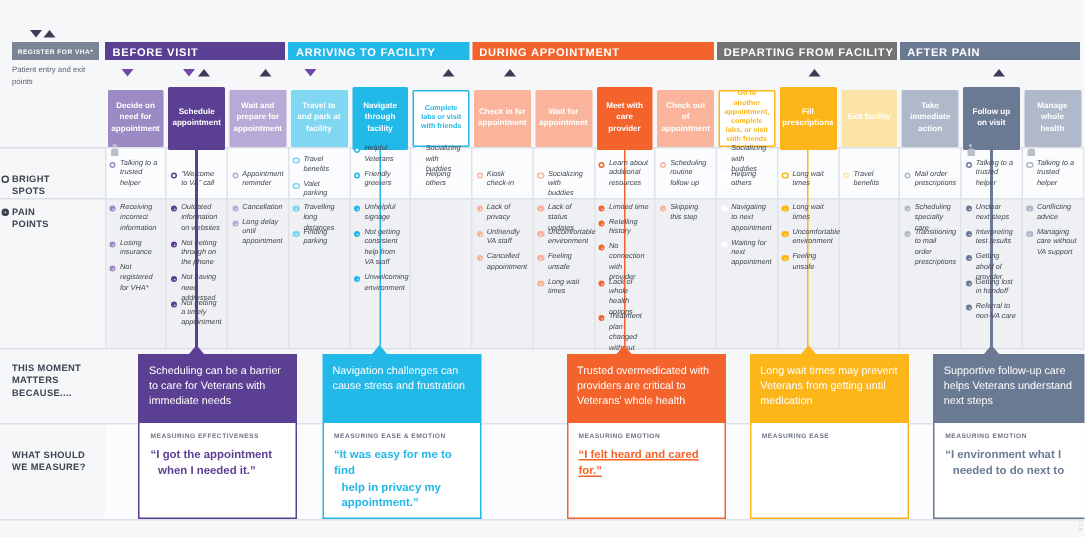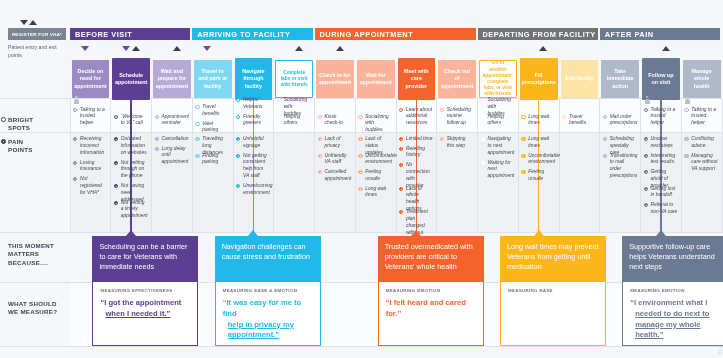--- a/index.html
+++ b/index.html
@@ -187,21 +187,21 @@
     font-weight: bold;
     letter-spacing: .35px;
     color: #6b7280;
     margin-bottom: 5px;
   }
   .measure .quote {
     font-size: 7.6px;
     font-weight: bold;
     line-height: 1.42;
   }
-  .measure .quote .ind { padding-left: 5px; display: block; text-decoration: underline; }
+  .measure .quote .ind { padding-left: 5px; display: block; }
 
   
   .marker { position: absolute; }
   .tri-down {
     width: 0; height: 0;
     border-left: 4.2px solid transparent;
     border-right: 4.2px solid transparent;
     border-top: 5px solid #6e49a6;
   }
   .tri-up {
@@ -508,30 +508,29 @@
       <div class="measure" style="left: 214.662px; width: 105.95px; border-color: rgb(34, 184, 232);">
         <div class="cap">MEASURING EASE &amp; EMOTION</div>
         <div class="quote" style="color: rgb(34, 184, 232);">
           <span style="display: block;">“It was easy for me to find</span>
           <span class="ind">help in privacy my</span>
           <span class="ind">appointment.”</span>
         </div>
       </div>
       <div class="measure" style="left: 377.663px; width: 105.95px; border-color: rgb(244, 99, 44);">
         <div class="cap">MEASURING EMOTION</div>
-        <div class="quote" style="color: rgb(244, 99, 44);">
+        <div class="quote" style="color: rgb(244, 99, 44); text-decoration: underline;">
           <span style="display: block;">“I felt heard and cared for.”</span>
         </div>
       </div>
       <div class="measure" style="left: 499.913px; width: 105.95px; border-color: rgb(252, 182, 26);">
         <div class="cap">MEASURING EASE</div>
       </div>
       <div class="measure" style="left: 622.163px; width: 105.95px; border-color: rgb(107, 122, 147);">
         <div class="cap">MEASURING EMOTION</div>
         <div class="quote" style="color: rgb(107, 122, 147);">
           <span style="display: block;">“I environment what I</span>
           <span class="ind">needed to do next to</span>
-          <span class="ind">manage my whole health.”</span>
         </div>
       </div>
     </div>
 
 </div>
 
 </body></html>

